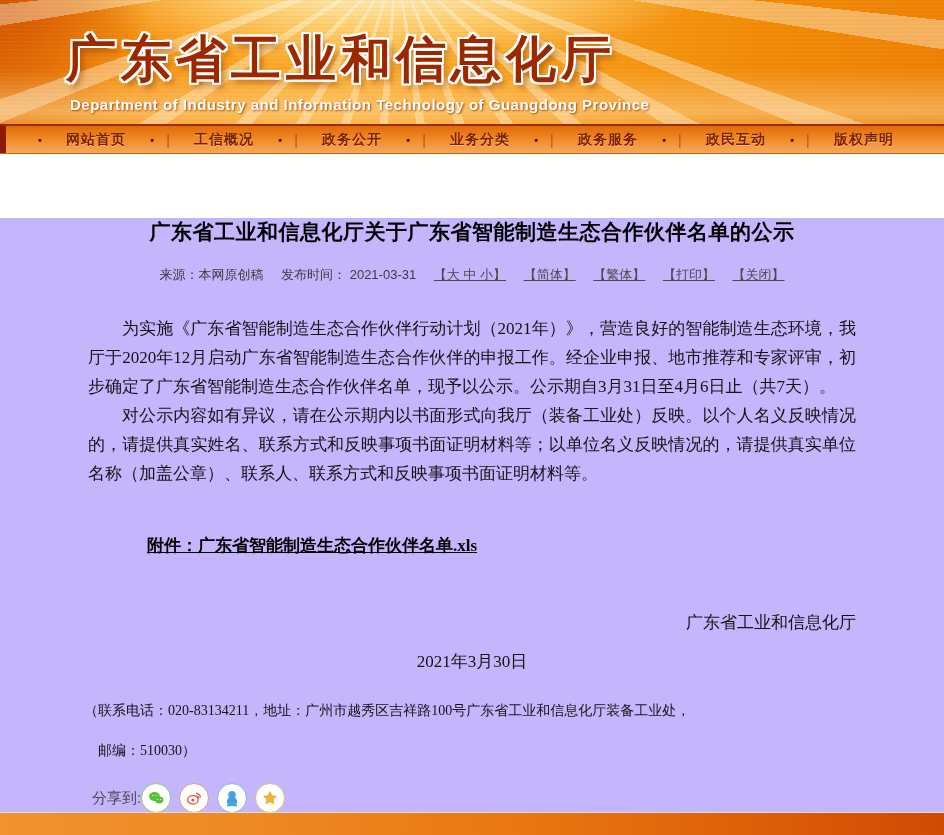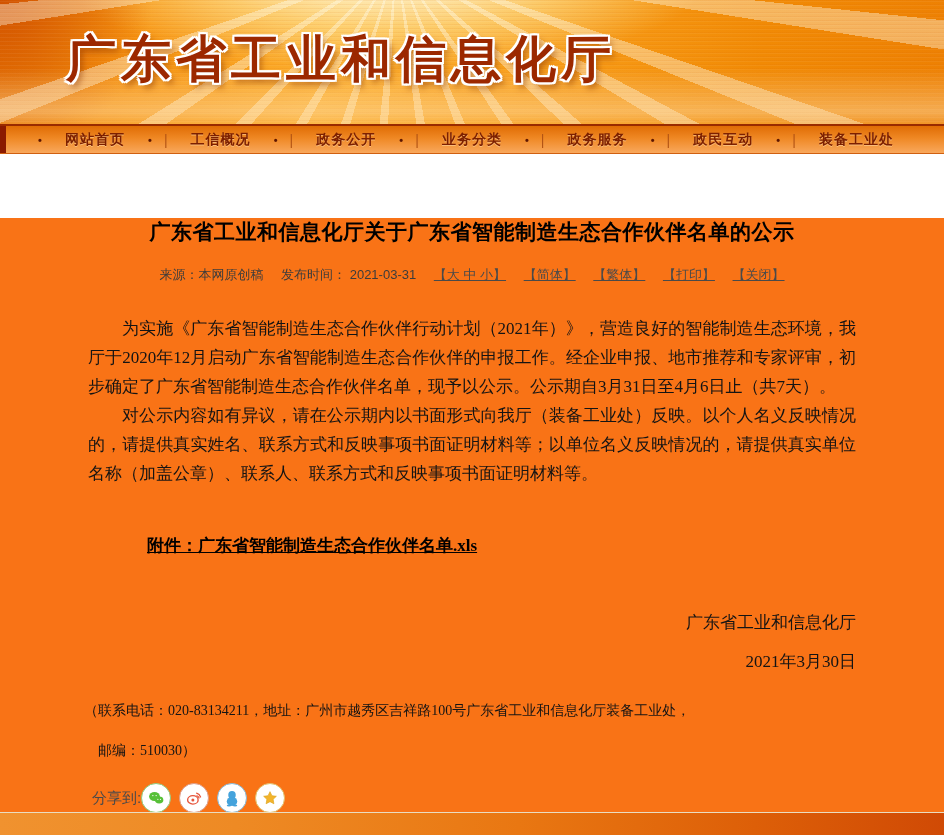--- a/index.html
+++ b/index.html
@@ -62,21 +62,21 @@
   .nav-item {
     color:#7d2000; text-decoration:none; letter-spacing:1px; cursor:pointer;
     text-shadow:0 1px 0 rgba(255,220,170,.55);
     font-family:Liberation Mono, monospace;
   }
   .nav .dot { color:#5d1600; font-size:11px; }
   .nav .pipe { color:#b35414; font-weight:normal; }
   .seps { display:flex; gap:12px; align-items:center; }
 
   
-  .content { position:relative; background:#f97316; }
+  .content { position:relative; background:#c4b5fd; }
   .article-title {
     margin:64px 88px 0; text-align:center;
     font-size:21px; font-weight:bold; color:#000;
     font-family:"Liberation Sans", sans-serif; letter-spacing:.5px;
   }
   .meta {
     margin-top:20px; text-align:center; font-size:13px; color:#3c3c3c;
   }
   .meta span { margin:8px 7px; }
   .meta .ctrl { cursor:pointer; color:#4a4a4a;text-decoration:underline; }
@@ -90,21 +90,21 @@
 
   .attachment {
     display:inline-block; margin:46px 0 0 116px;
     font-size:17px; font-weight:bold; color:#000;
     font-family:"Liberation Serif", serif;
     text-decoration:underline; cursor:pointer;padding-left:31px;
   }
 
   .sign-block { margin:54px 88px 0; text-align:right; font-family:"Liberation Serif", serif; }
   .sign-name { font-size:17px; color:#141414; }
-  .sign-date { margin-top:16px; font-size:17px; color:#141414; }
+  .sign-date { margin-top:16px; font-size:17px; color:#141414;text-align:center; }
 
   .contact {
     margin:18px 88px 0 84px; font-size:14px; line-height:40px; color:#141414;
     font-family:"Liberation Serif", serif;
   }
   .contact .line2 { padding-left:14px; }
 
   
   .share-row { display:flex; align-items:center; margin:12px 0 0 92px; }
   .share-label { font-size:15px; color:#4a4a4a; }
@@ -123,20 +123,21 @@
     position:absolute; left:0; bottom:0; width:100%; height:23px;
     border-top:1px solid #e9ddc2;
     background:linear-gradient(90deg,#f0922f 0%,#ee8a24 25%,#e97712 55%,#dd5f08 80%,#d04a05 100%);
   }
 </style>
 </head>
 <body>
 
 <header class="banner">
   <h1 class="banner-title">广东省工业和信息化厅</h1>
+  <p class="banner-subtitle">Department of Industry and Information Technology of Guangdong Province</p>
 </header>
 
 <nav class="nav">
   <span class="nav-edge"></span>
   <span class="dot">•</span>
   <a class="nav-item">网站首页</a>
   <span class="seps">
       <span class="dot">•</span>
       <span class="pipe">|</span>
     </span>
@@ -158,21 +159,21 @@
   <a class="nav-item">政务服务</a>
   <span class="seps">
       <span class="dot">•</span>
       <span class="pipe">|</span>
     </span>
   <a class="nav-item">政民互动</a>
   <span class="seps">
       <span class="dot">•</span>
       <span class="pipe">|</span>
     </span>
-  <a class="nav-item">装备工业处</a>
+  <a class="nav-item">版权声明</a>
 </nav>
 
 <main class="content">
   <h2 class="article-title">广东省工业和信息化厅关于广东省智能制造生态合作伙伴名单的公示</h2>
 
   <div class="meta">
     <span>来源：本网原创稿</span>
     <span>发布时间： 2021-03-31</span>
     <span class="ctrl">【大 中 小】</span>
     <span class="ctrl">【简体】</span>

